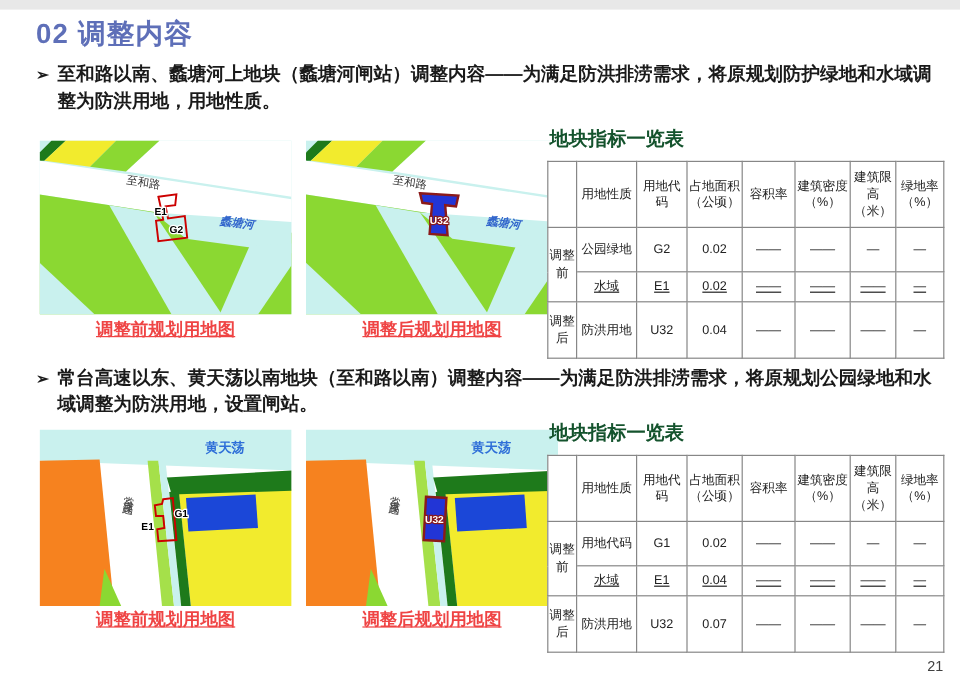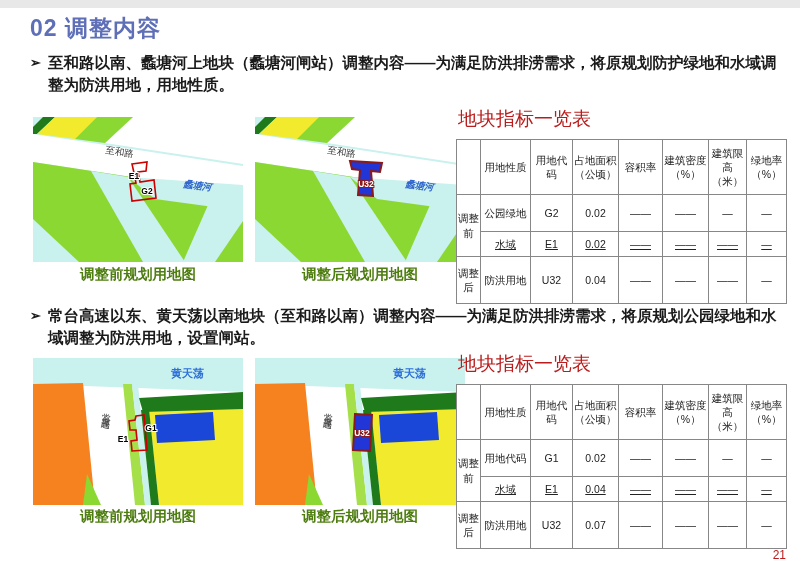--- a/index.html
+++ b/index.html
@@ -23,47 +23,47 @@
 
   .map { position:absolute; width:210px; }
   .map svg { display:block; }
   #map-1 { left:33px;  top:109px; }
   #map-2 { left:255px; top:109px; }
   #map-3 { left:33px;  top:350px; }
   #map-4 { left:255px; top:350px; }
 
   .map-caption {
     position:absolute; width:210px; text-align:center;
-    font-size:14.5px; font-weight:bold; color:#4d7c0f;
+    font-size:14.5px; font-weight:bold; color:#ef4444;text-decoration:underline;
   }
   #caption-1 { left:33px;  top:257px; }
   #caption-2 { left:255px; top:257px; }
   #caption-3 { left:33px;  top:499px; }
   #caption-4 { left:255px; top:499px; }
 
   .table-block { position:absolute; left:456px; width:332px; }
   #table-block-1 { top:98px; }
   #table-block-2 { top:343px; }
-  .table-title { font-size:19px; font-weight:normal; color:#b91c1c; margin:0 0 7px 2px; }
+  .table-title { font-size:16px; font-weight:bold; color:#14532d; margin:0 0 7px 2px; }
   table.indicator {
     border-collapse:collapse; table-layout:fixed; width:330px;
     font-size:10.5px; color:#222; background:#fff;
   }
   table.indicator th, table.indicator td {
     border:1px solid #878787; text-align:center; vertical-align:middle;
     padding:2px 1px; font-weight:normal; line-height:1.35; word-break:break-all;
   }
   table.indicator tr.hdr th { height:50px; }
   table.indicator tr.row-a td, table.indicator tr.row-a th { height:32px; }
   table.indicator tr.row-b td { height:20px;text-decoration:underline; }
   table.indicator tr.row-c td, table.indicator tr.row-c th { height:42px; }
 
   .page-number {
     position:absolute; right:14px; top:540px;
-    font-size:12px; color:#b91c1c;
+    font-size:12px; color:#404040;
   }
 
   
   .map-label   { font-family:"Liberation Sans", sans-serif; font-size:9.5px; fill:#333; }
   .river-label { font-family:"Liberation Sans", sans-serif; font-size:9.5px; font-style:italic; font-weight:600; fill:#3366CC; }
   .lake-label  { font-family:"Liberation Sans", sans-serif; font-size:11px; font-weight:bold; fill:#2E6FD8; }
   .vtext { writing-mode:vertical-rl; text-orientation:upright; letter-spacing:2px; fill:#444; font-size:9.5px; }
   .plot-code {
     font-family:"Liberation Sans", sans-serif; font-size:8.5px; font-weight:bold; fill:#000;
     paint-order:stroke; stroke:#ffffff; stroke-width:2px; text-anchor:middle;

